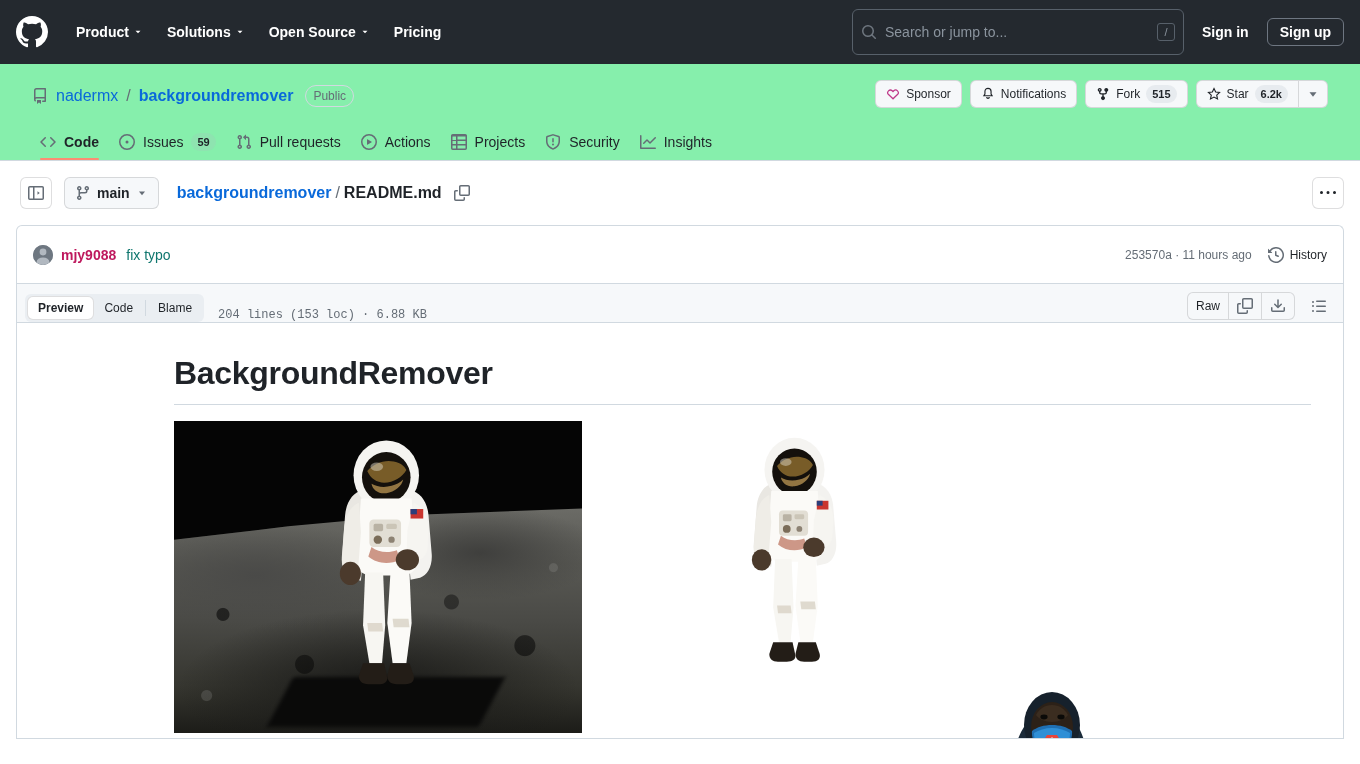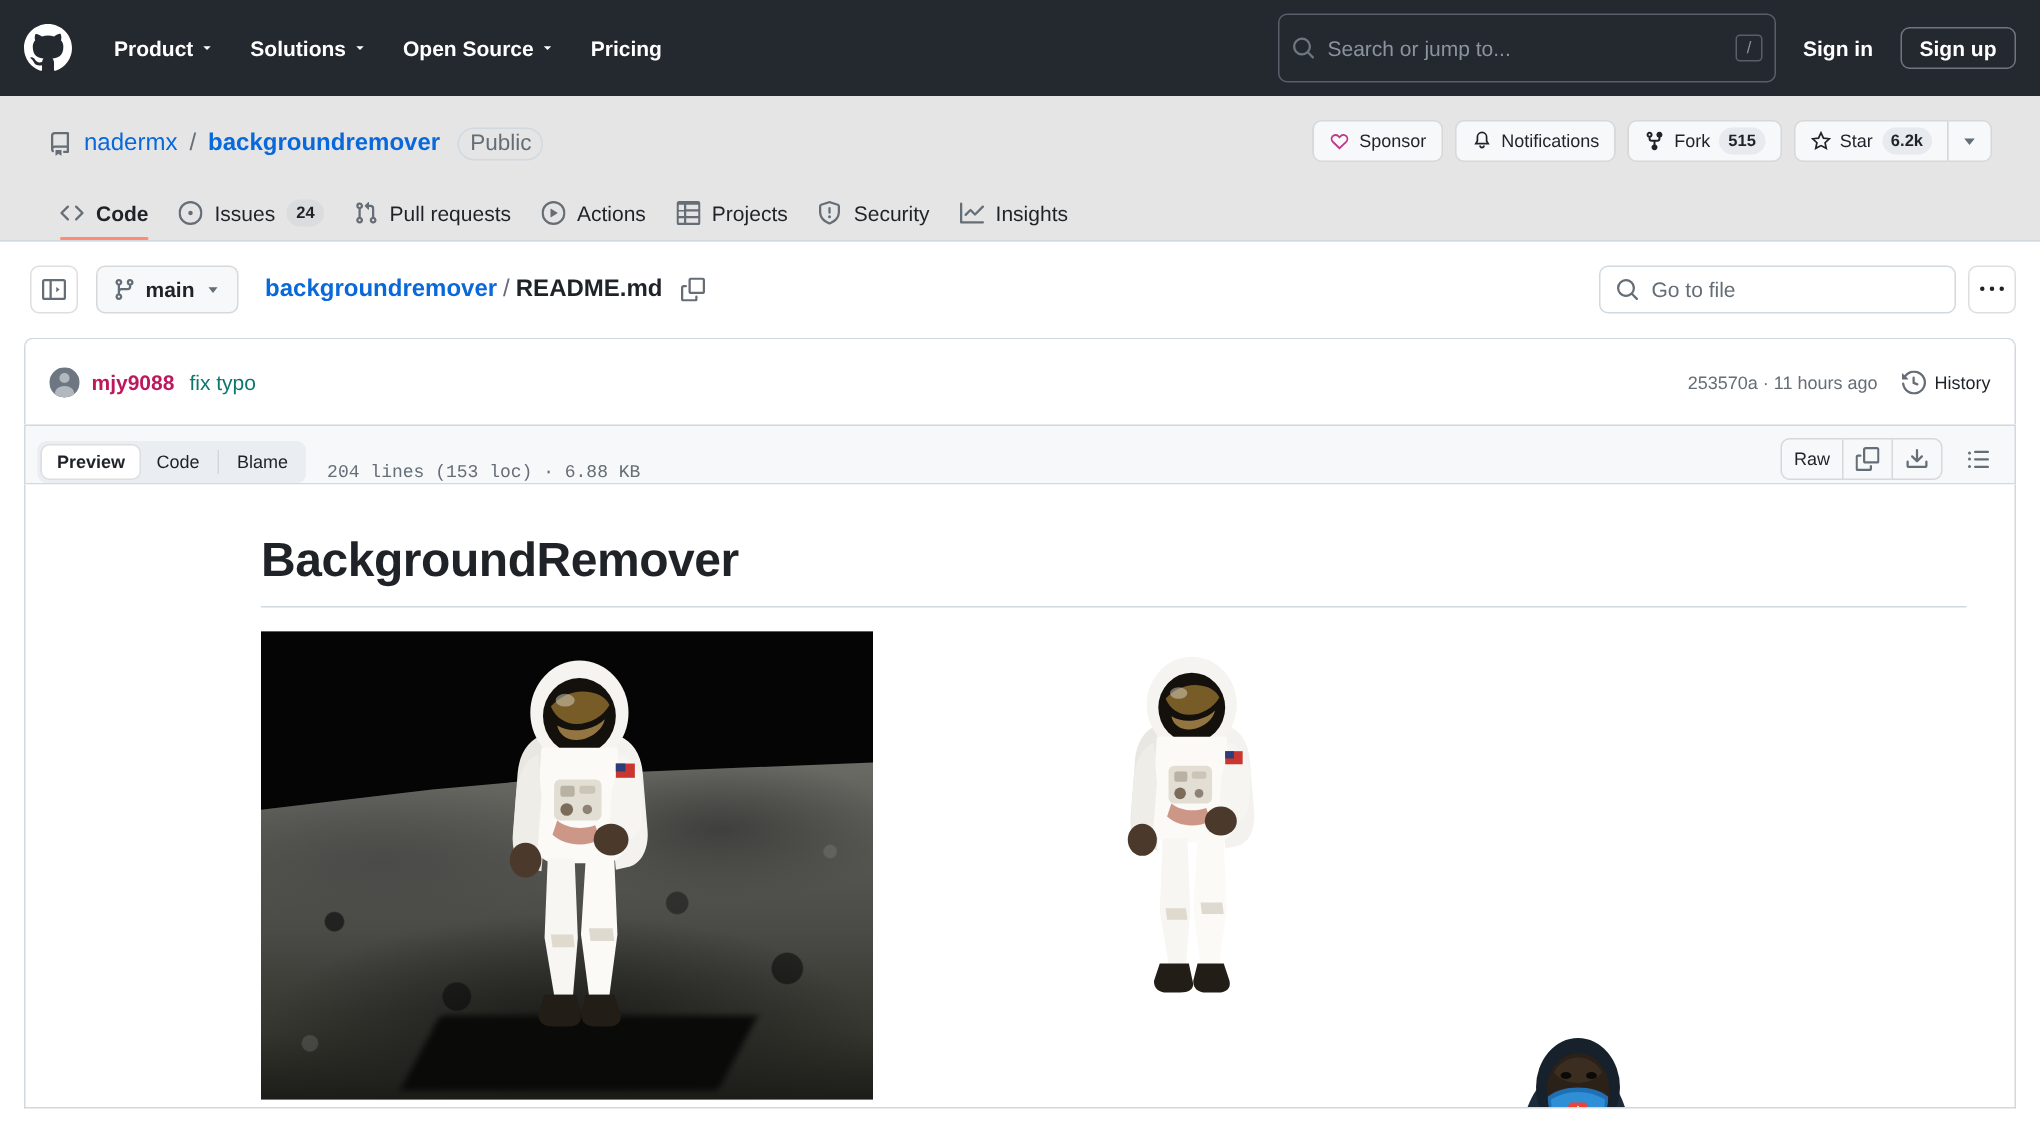--- a/index.html
+++ b/index.html
@@ -65,39 +65,39 @@
     padding: 6px 10px; white-space: nowrap; cursor: pointer;
   }
   .signup-btn {
     color: #ffffff; font-size: 14px; font-weight: 600;
     border: 1px solid #6e7681; border-radius: 6px;
     padding: 5px 12px; white-space: nowrap; cursor: pointer;
   }
 
   
   .repo-head {
-    background: #e5e5e5;
+    background: #86efac;
     border-bottom: 1px solid #d1d9e0;
     padding: 16px 32px 0 32px;
     position: relative;
   }
   .repo-title-row { display: flex; align-items: center; gap: 8px; height: 32px; }
   .repo-icon { width: 16px; height: 16px; fill: #656d76; flex:none; }
   .repo-owner {
     color: #0969da; font-size: 16px; font-weight: 400;
     cursor: pointer;
   }
   .repo-sep { color: #656d76; font-size: 16px; }
   .repo-name {
     color: #0969da; font-size: 16px; font-weight: 600;
     cursor: pointer;
   }
   .vis-badge {
     border: 1px solid #d1d9e0; border-radius: 2em;
-    color: #656d76; font-size: 15px;
+    color: #656d76; font-size: 12px;
     padding: 1px 7px; line-height: 18px;
     margin-left: 4px;
   }
   .repo-actions {
     position: absolute; right: 32px; top: 16px;
     display: flex; align-items: center; gap: 8px;
   }
   .btn {
     display: flex; align-items: center; gap: 6px;
     height: 28px; padding: 0 10px;
@@ -447,21 +447,21 @@
           <path d="M4.72 3.22a.75.75 0 0 1 1.06 1.06L2.06 8l3.72 3.72a.75.75 0 1 1-1.06 1.06L.47 8.53a.75.75 0 0 1 0-1.06Zm6.56 0 4.25 4.25a.75.75 0 0 1 0 1.06l-4.25 4.25a.75.75 0 0 1-1.06-1.06L13.94 8l-3.72-3.72a.75.75 0 0 1 1.06-1.06Z"></path>
         </svg>
       <span>Code</span>
     </div>
     <div class="rtab">
       <svg viewBox="0 0 16 16">
           <path d="M8 9.5a1.5 1.5 0 1 0 0-3 1.5 1.5 0 0 0 0 3Z"></path>
           <path d="M8 0a8 8 0 1 1 0 16A8 8 0 0 1 8 0ZM1.5 8a6.5 6.5 0 1 0 13 0 6.5 6.5 0 0 0-13 0Z"></path>
         </svg>
       <span>Issues</span>
-      <span class="counter">24</span>
+      <span class="counter">59</span>
     </div>
     <div class="rtab">
       <svg viewBox="0 0 16 16">
           <path d="M1.5 3.25a2.25 2.25 0 1 1 3 2.122v5.256a2.251 2.251 0 1 1-1.5 0V5.372A2.25 2.25 0 0 1 1.5 3.25Zm5.677-.177L9.573.677A.25.25 0 0 1 10 .854V2.5h1A2.5 2.5 0 0 1 13.5 5v5.628a2.251 2.251 0 1 1-1.5 0V5a1 1 0 0 0-1-1h-1v1.646a.25.25 0 0 1-.427.177L7.177 3.427a.25.25 0 0 1 0-.354ZM3.75 2.5a.75.75 0 1 0 0 1.5.75.75 0 0 0 0-1.5Zm0 9.5a.75.75 0 1 0 0 1.5.75.75 0 0 0 0-1.5Zm8.25.75a.75.75 0 1 0 1.5 0 .75.75 0 0 0-1.5 0Z"></path>
         </svg>
       <span>Pull requests</span>
     </div>
     <div class="rtab">
       <svg viewBox="0 0 16 16">
           <path d="M8 0a8 8 0 1 1 0 16A8 8 0 0 1 8 0ZM1.5 8a6.5 6.5 0 1 0 13 0 6.5 6.5 0 0 0-13 0Zm4.879-2.773 4.264 2.559a.25.25 0 0 1 0 .428l-4.264 2.559A.25.25 0 0 1 6 10.559V5.442a.25.25 0 0 1 .379-.215Z"></path>
@@ -513,26 +513,20 @@
     <span class="path-file">README.md</span>
     <div class="icon-btn plain" style="width:24px;height:24px;margin-left:4px">
       <svg viewBox="0 0 16 16">
           <path fill="#656d76" d="M0 6.75C0 5.784.784 5 1.75 5h1.5a.75.75 0 0 1 0 1.5h-1.5a.25.25 0 0 0-.25.25v7.5c0 .138.112.25.25.25h7.5a.25.25 0 0 0 .25-.25v-1.5a.75.75 0 0 1 1.5 0v1.5A1.75 1.75 0 0 1 9.25 16h-7.5A1.75 1.75 0 0 1 0 14.25Z"></path>
           <path fill="#656d76" d="M5 1.75C5 .784 5.784 0 6.75 0h7.5C15.216 0 16 .784 16 1.75v7.5A1.75 1.75 0 0 1 14.25 11h-7.5A1.75 1.75 0 0 1 5 9.25Zm1.75-.25a.25.25 0 0 0-.25.25v7.5c0 .138.112.25.25.25h7.5a.25.25 0 0 0 .25-.25v-7.5a.25.25 0 0 0-.25-.25Z"></path>
         </svg>
     </div>
   </div>
 
   <div class="file-nav-right">
-    <div class="gotofile">
-      <svg style="width:16px;height:16px" viewBox="0 0 16 16">
-        <path fill="#656d76" d="M10.68 11.74a6 6 0 0 1-7.922-8.982 6 6 0 0 1 8.982 7.922l3.04 3.04a.749.749 0 0 1-1.06 1.06ZM11.5 7a4.5 4.5 0 1 0-9 0 4.5 4.5 0 0 0 9 0Z"></path>
-      </svg>
-      <span>Go to file</span>
-    </div>
     <div class="icon-btn">
       <svg viewBox="0 0 16 16">
           <path fill="#1f2328" d="M8 9a1.5 1.5 0 1 0 0-3 1.5 1.5 0 0 0 0 3ZM1.5 9a1.5 1.5 0 1 0 0-3 1.5 1.5 0 0 0 0 3Zm13 0a1.5 1.5 0 1 0 0-3 1.5 1.5 0 0 0 0 3Z"></path>
         </svg>
     </div>
   </div>
 </div>
 
 <div class="commit-bar">
   <div class="avatar">

